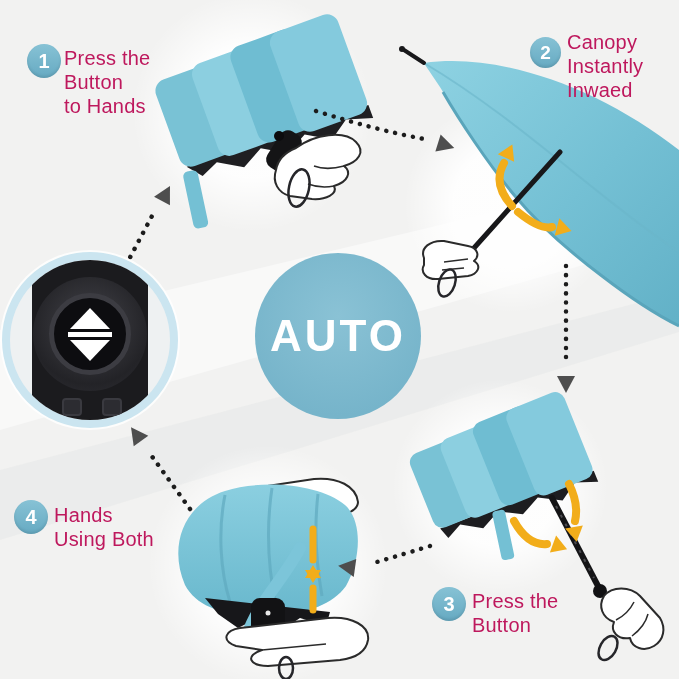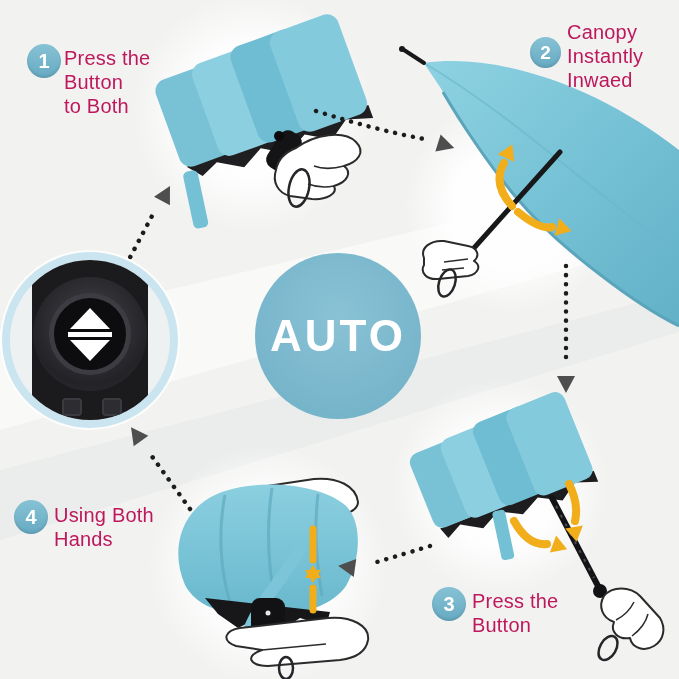--- a/index.html
+++ b/index.html
@@ -220,35 +220,35 @@
   </div>
 
   <div class="auto-circle">
     <div class="auto-title">AUTO</div>
   </div>
 
   <div class="num-badge b34" style="left:27px;top:44px;">1</div>
   <div class="step-label" style="left:64px;top:46px;">
     <span>Press the</span>
     <span>Button</span>
-    <span>to Both</span>
+    <span>to Hands</span>
   </div>
 
   <div class="num-badge b31" style="left:530px;top:37px;">2</div>
-  <div class="step-label" style="left:567px;top:20px;">
+  <div class="step-label" style="left:567px;top:30px;">
     <span>Canopy</span>
     <span>Instantly</span>
     <span>Inwaed</span>
   </div>
 
   <div class="num-badge b34" style="left:432px;top:587px;">3</div>
   <div class="step-label" style="left:472px;top:589px;">
     <span>Press the</span>
     <span>Button</span>
   </div>
 
   <div class="num-badge b34" style="left:14px;top:500px;">4</div>
   <div class="step-label" style="left:54px;top:503px;">
+    <span>Hands</span>
     <span>Using Both</span>
-    <span>Hands</span>
   </div>
 
 </div>
 
 </body></html>

